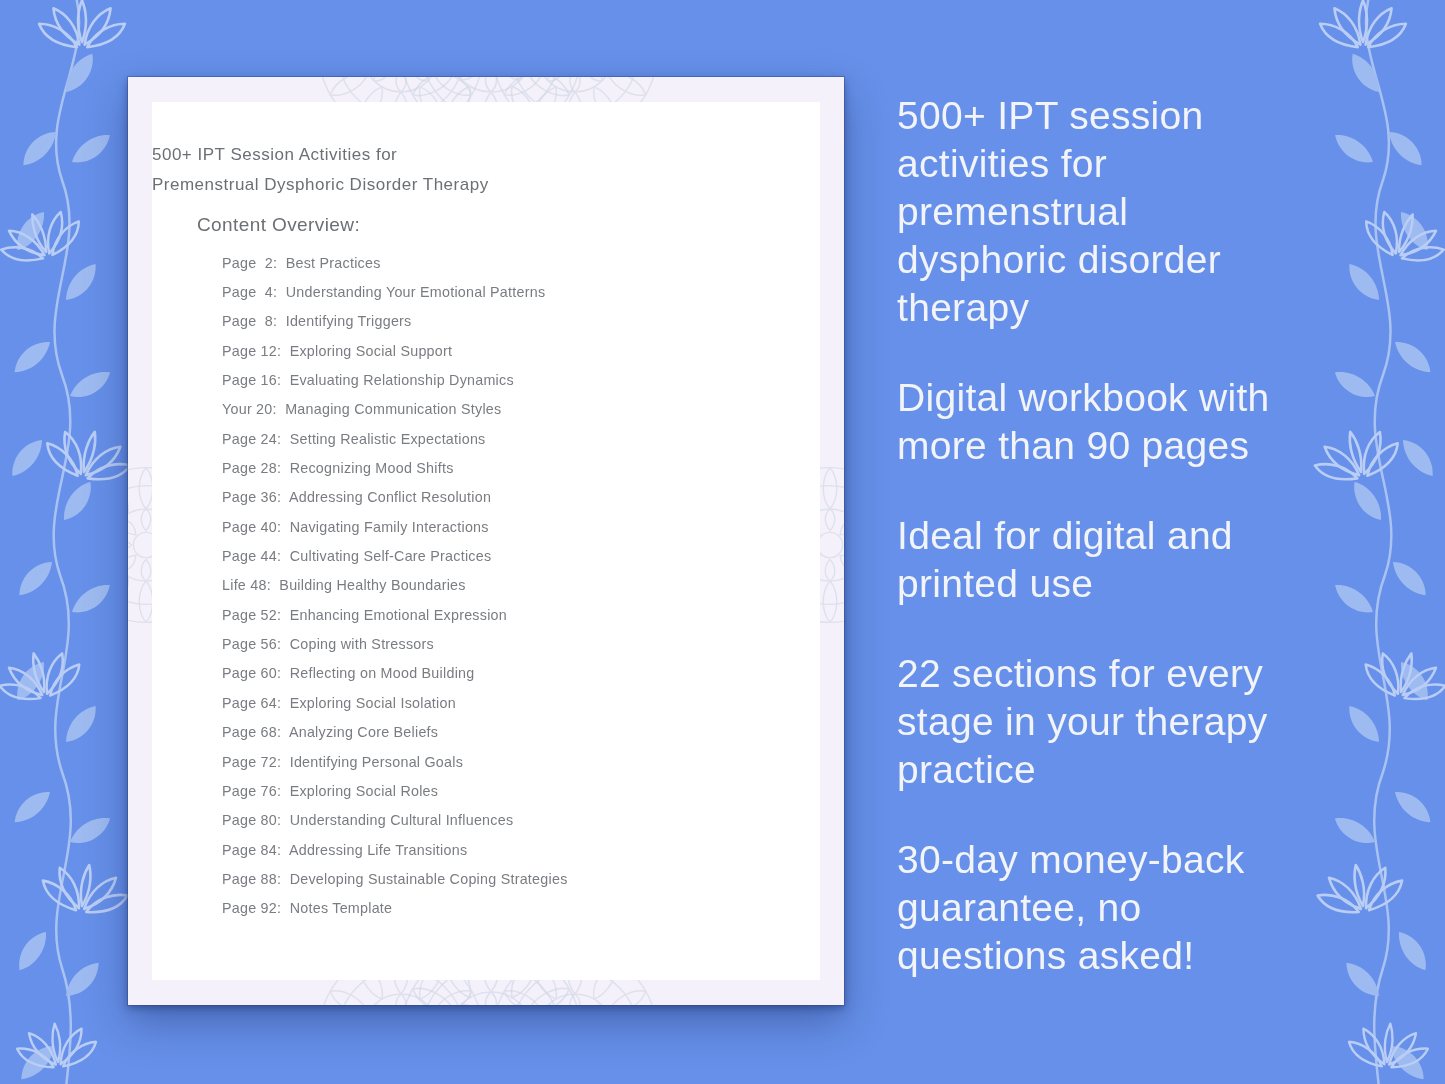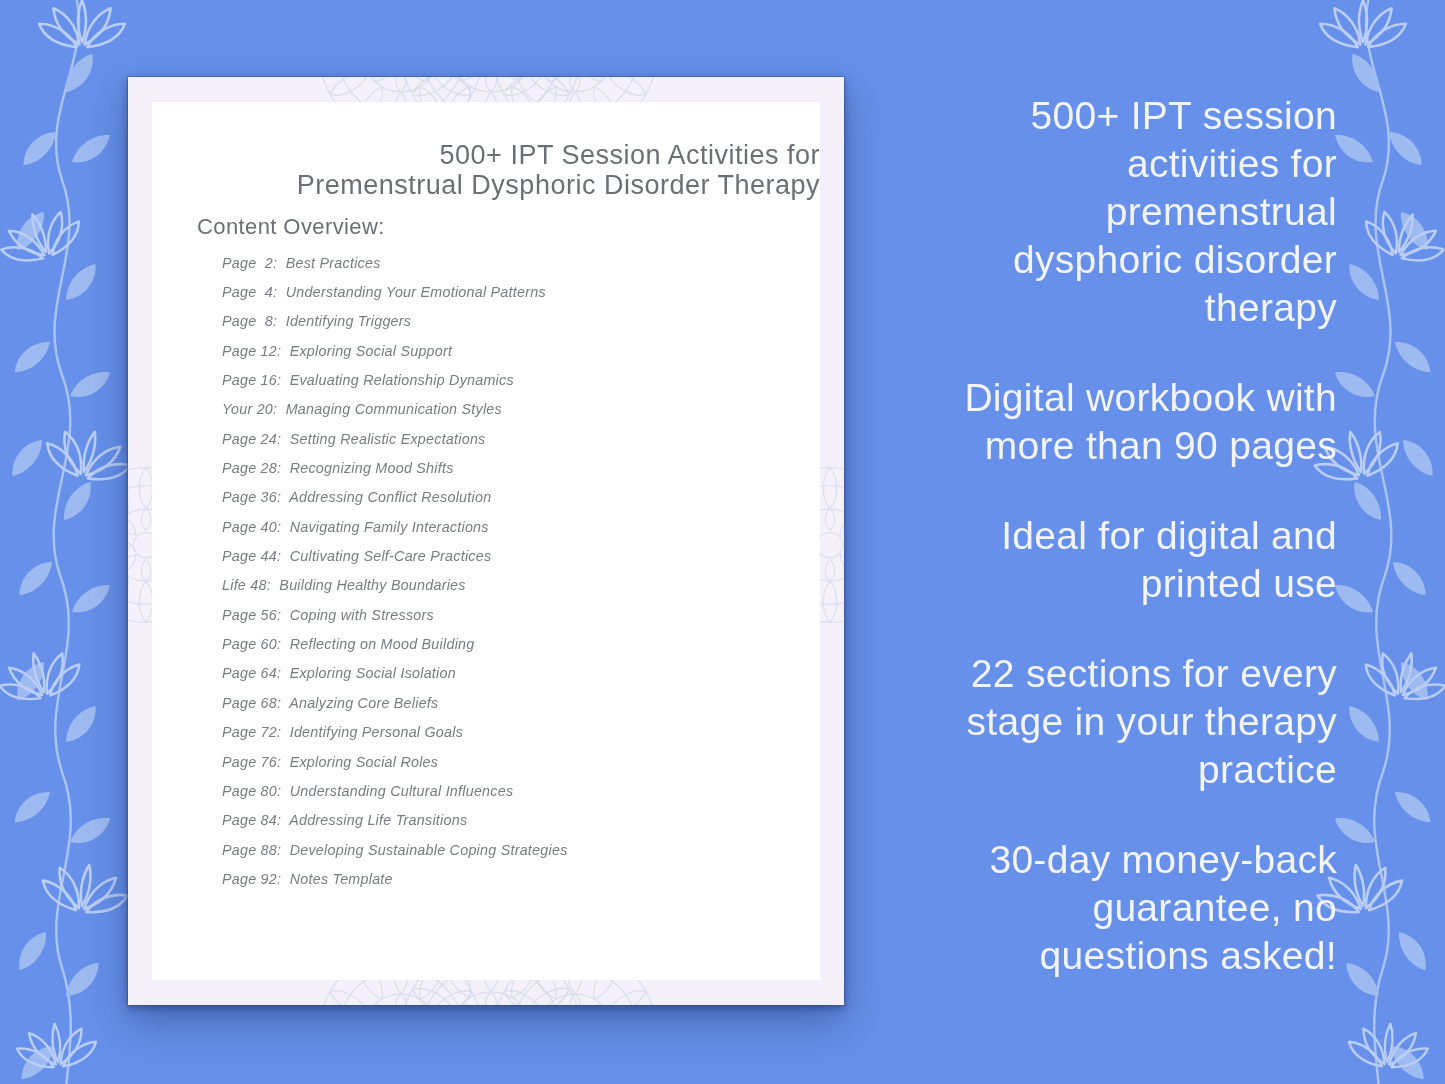--- a/index.html
+++ b/index.html
@@ -34,42 +34,40 @@
                0 18px 38px rgba(28,48,105,.40);
     overflow:hidden;
   }
   .mandala{position:absolute;opacity:.55;pointer-events:none;z-index:1;}
   .page{
     position:absolute;left:24px;top:25px;right:24px;bottom:25px;
     background:var(--page);z-index:2;
   }
   .doc-title{
     position:absolute;top:38px;left:0;right:0;
-    text-align:right;color:var(--doc_text);
-    font-size:27px;line-height:30px;letter-spacing:.5px;
+    text-align:left;color:var(--doc_text);
+    font-size:17px;line-height:30px;letter-spacing:.5px;
   }
   .overview-heading{
     position:absolute;top:112px;left:45px;
-    color:var(--doc_text);font-size:22px;letter-spacing:.4px;
+    color:var(--doc_text);font-size:19px;letter-spacing:.4px;
   }
   .toc{
     position:absolute;top:146px;left:70px;right:20px;
   }
   .toc-row{
     height:29.35px;display:flex;align-items:center;
     color:var(--toc_text);font-size:14.3px;letter-spacing:.25px;
     white-space:pre;
-    font-style:italic;
   }
   .marketing{
     position:absolute;left:897px;top:92px;width:440px;
     color:var(--marketing_text);
     font-size:39px;line-height:48px;letter-spacing:.3px;
     font-weight:400;
-    text-align:right;
   }
   .feature{margin:0 0 42px 0;}
   .defs-holder{position:absolute;width:0;height:0;overflow:hidden;}
 </style>
 </head>
 <body>
 
 <svg class="defs-holder" aria-hidden="true">
   <defs>
     <path id="leafP" d="M0,0 C8,-16 26,-24 42,-20 C36,-4 18,6 0,0 Z" fill="#9EBBF1"></path>
@@ -188,20 +186,21 @@
           <div class="toc-row">Page  8:  Identifying Triggers</div>
           <div class="toc-row">Page 12:  Exploring Social Support</div>
           <div class="toc-row">Page 16:  Evaluating Relationship Dynamics</div>
           <div class="toc-row">Your 20:  Managing Communication Styles</div>
           <div class="toc-row">Page 24:  Setting Realistic Expectations</div>
           <div class="toc-row">Page 28:  Recognizing Mood Shifts</div>
           <div class="toc-row">Page 36:  Addressing Conflict Resolution</div>
           <div class="toc-row">Page 40:  Navigating Family Interactions</div>
           <div class="toc-row">Page 44:  Cultivating Self-Care Practices</div>
           <div class="toc-row">Life 48:  Building Healthy Boundaries</div>
+          <div class="toc-row">Page 52:  Enhancing Emotional Expression</div>
           <div class="toc-row">Page 56:  Coping with Stressors</div>
           <div class="toc-row">Page 60:  Reflecting on Mood Building</div>
           <div class="toc-row">Page 64:  Exploring Social Isolation</div>
           <div class="toc-row">Page 68:  Analyzing Core Beliefs</div>
           <div class="toc-row">Page 72:  Identifying Personal Goals</div>
           <div class="toc-row">Page 76:  Exploring Social Roles</div>
           <div class="toc-row">Page 80:  Understanding Cultural Influences</div>
           <div class="toc-row">Page 84:  Addressing Life Transitions</div>
           <div class="toc-row">Page 88:  Developing Sustainable Coping Strategies</div>
           <div class="toc-row">Page 92:  Notes Template</div>

